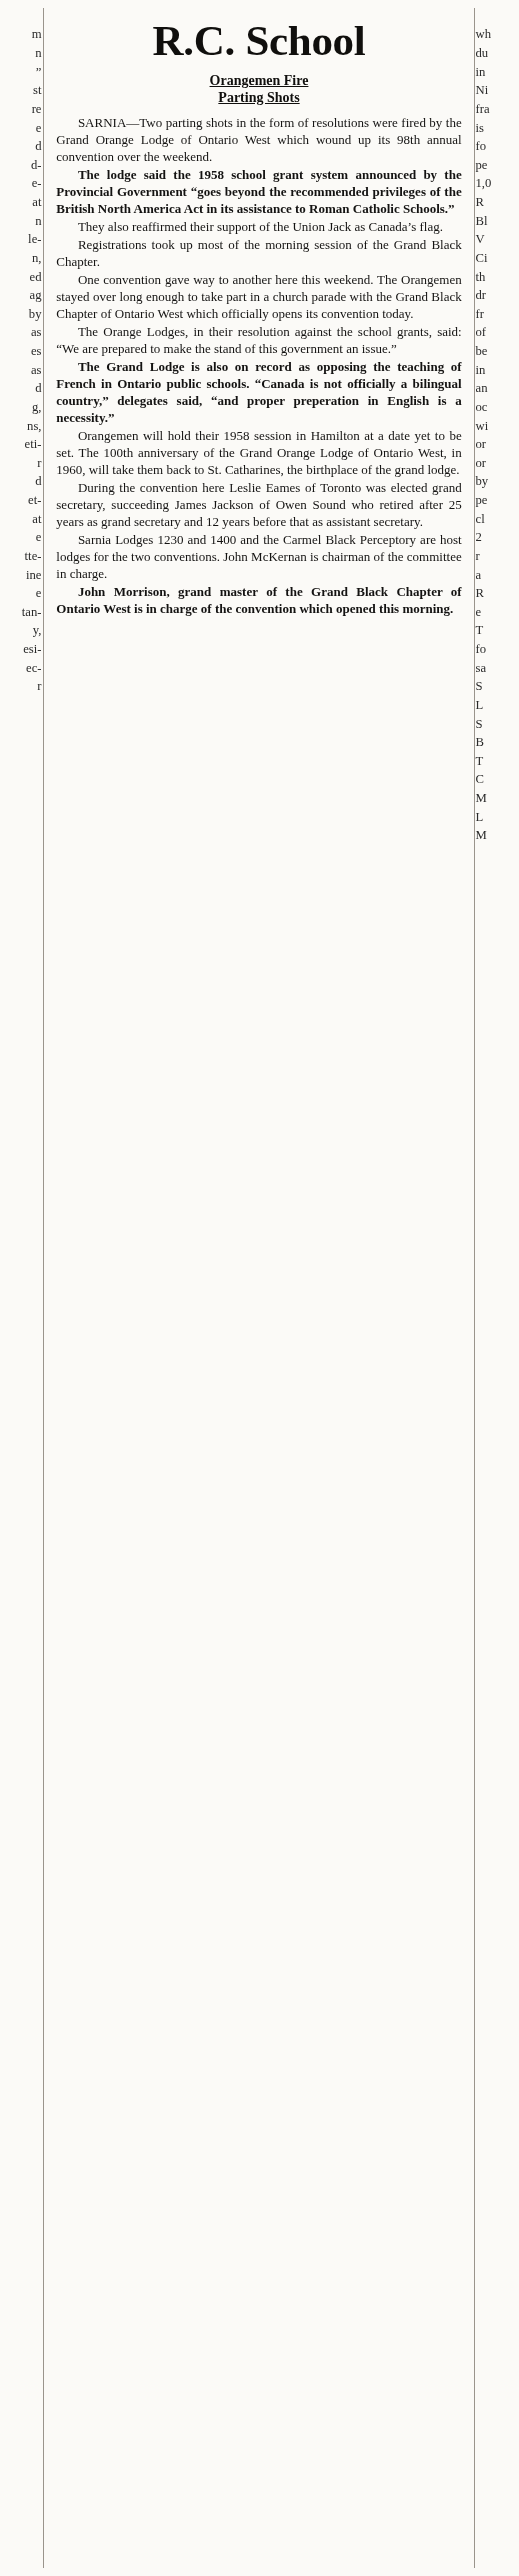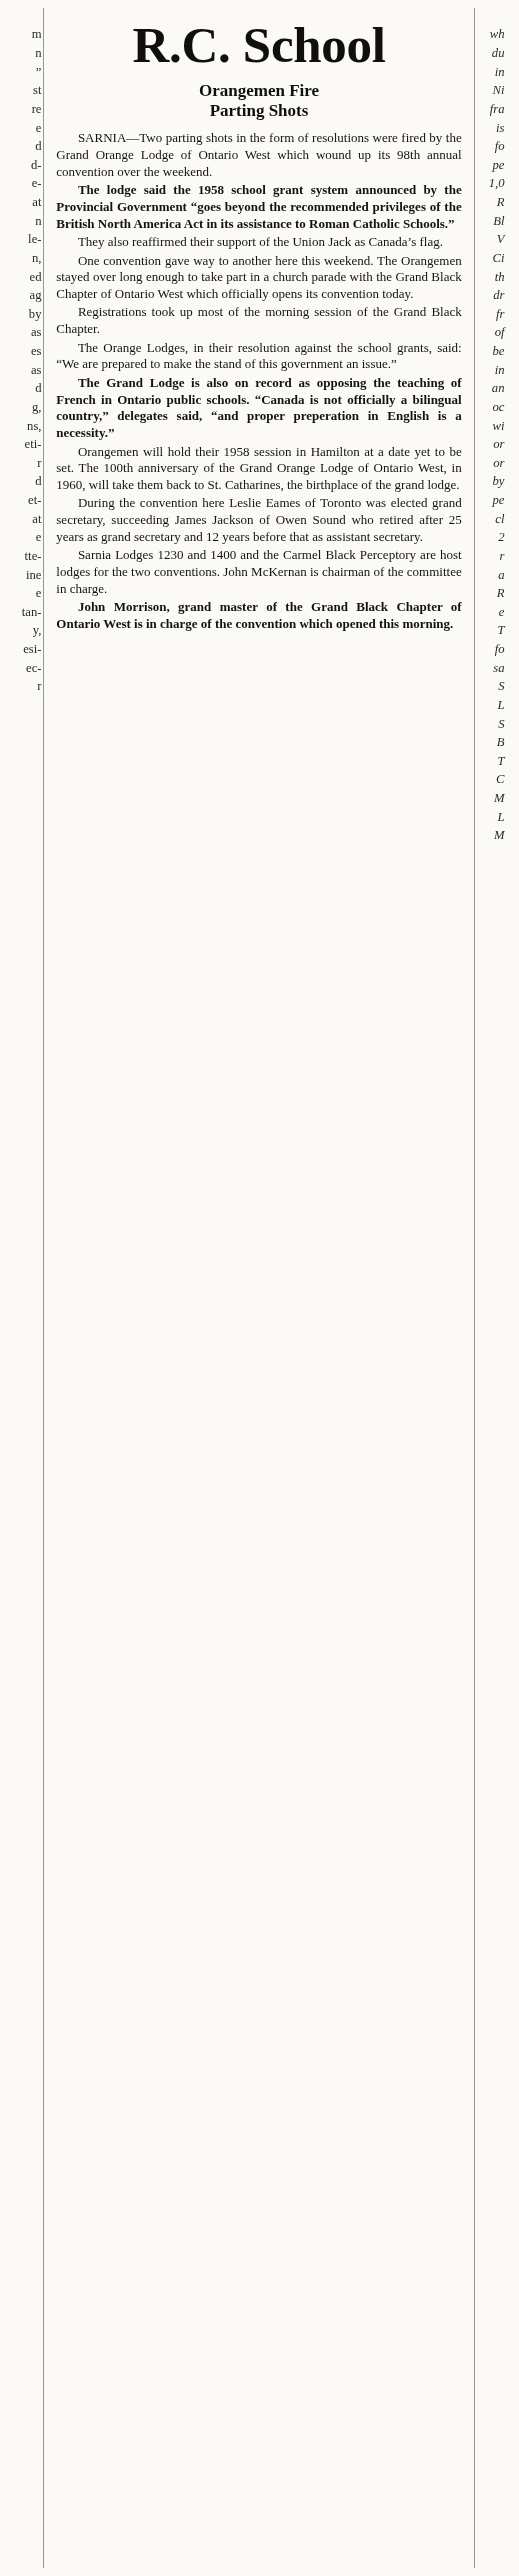--- a/index.html
+++ b/index.html
@@ -34,25 +34,24 @@
     font-size: 12.7px;
     line-height: 1.42;
   }
   .side-col.left {
     left: 0;
     width: 39px;
     padding: 25.4px 2.5px 0 2.5px;
     text-align: right;
   }
   .side-col.right {
-    right: 12px;
+    right: 0;
     width: 41px;
     padding: 25.4px 2.5px 0 3.8px;
-    text-align: right;
-    font-style: italic;
+    text-align: left;
   }
   .side-col .frag {
     display: block;
     white-space: nowrap;
     margin-bottom: 0.6px;
   }
 
   
   .rule {
     position: absolute;
@@ -69,37 +68,38 @@
     position: absolute;
     left: 50px;
     right: 51px;
     top: 14px;
     padding: 0 6.3px;
   }
 
   .headline {
     font-family: "Liberation Serif", serif;
     font-weight: bold;
-    font-size: 51px;
+    font-size: 43px;
     line-height: 1.02;
     letter-spacing: -0.3px;
     text-align: center;
     margin: 5.1px 0 1.3px 0;
     color: #100f0d;
   }
   .headline .l2 { display: block; }
 
   .subhead {
     font-family: "Liberation Serif", serif;
     font-weight: bold;
-    font-size: 17px;
+    font-size: 14px;
     line-height: 1.18;
     text-align: center;
     margin: 10.2px 0 9px 0;
     color: #100f0d;
+    text-decoration: underline;
   }
   .subhead .l2 { display: block; }
 
   p.body {
     font-size: 13px;
     line-height: 1.30;
     text-align: justify;
     text-justify: inter-word;
     margin: 0 0 1.3px 0;
     text-indent: 21.6px;
@@ -164,22 +164,22 @@
 
     <h2 class="subhead">
       <span>Orangemen Fire</span>
       <span class="l2">Parting Shots</span>
     </h2>
 
     <div id="paragraphs">
         <p class="body">SARNIA—Two parting shots in the form of resolutions were fired by the Grand Orange Lodge of Ontario West which wound up its 98th annual convention over the weekend.</p>
         <p class="body bold">The lodge said the 1958 school grant system announced by the Provincial Government “goes beyond the recommended privileges of the British North America Act in its assistance to Roman Catholic Schools.”</p>
         <p class="body">They also reaffirmed their support of the Union Jack as Canada’s flag.</p>
+        <p class="body">Registrations took up most of the morning session of the Grand Black Chapter.</p>
         <p class="body">One convention gave way to another here this weekend. The Orangemen stayed over long enough to take part in a church parade with the Grand Black Chapter of Ontario West which officially opens its convention today.</p>
-        <p class="body">Registrations took up most of the morning session of the Grand Black Chapter.</p>
         <p class="body">The Orange Lodges, in their resolution against the school grants, said: “We are prepared to make the stand of this government an issue.”</p>
         <p class="body bold">The Grand Lodge is also on record as opposing the teaching of French in Ontario public schools. “Canada is not officially a bilingual country,” delegates said, “and proper preperation in English is a necessity.”</p>
         <p class="body">Orangemen will hold their 1958 session in Hamilton at a date yet to be set. The 100th anniversary of the Grand Orange Lodge of Ontario West, in 1960, will take them back to St. Catharines, the birthplace of the grand lodge.</p>
         <p class="body">During the convention here Leslie Eames of Toronto was elected grand secretary, succeeding James Jackson of Owen Sound who retired after 25 years as grand secretary and 12 years before that as assistant secretary.</p>
         <p class="body">Sarnia Lodges 1230 and 1400 and the Carmel Black Perceptory are host lodges for the two conventions. John McKernan is chairman of the committee in charge.</p>
         <p class="body bold">John Morrison, grand master of the Grand Black Chapter of Ontario West is in charge of the convention which opened this morning.</p>
       </div>
 
   </div>
 

